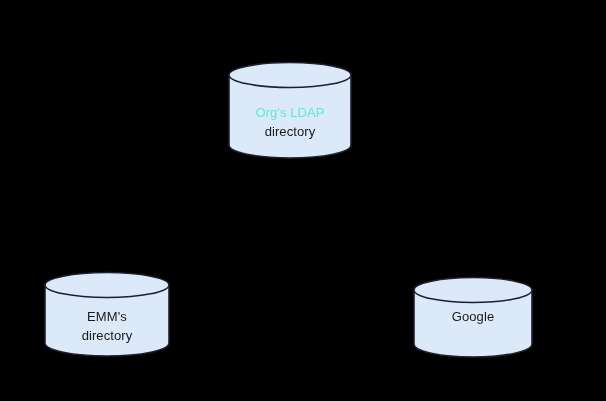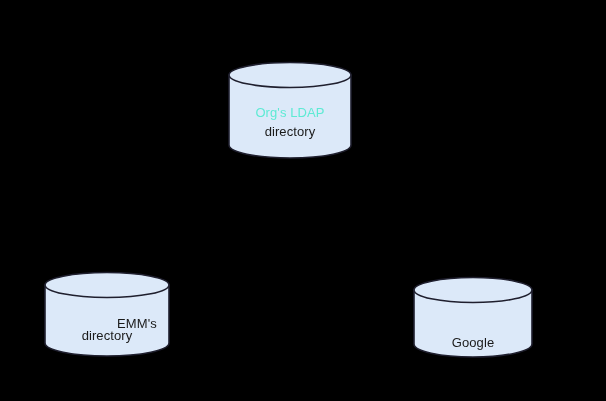--- a/index.html
+++ b/index.html
@@ -54,25 +54,25 @@
     </svg>
     <div class="node-label" id="label-ldap-1" style="top: 41px; color: #5eead4;">Org's LDAP</div>
     <div class="node-label" id="label-ldap-2" style="top: 60px; color: rgb(26, 26, 26);">directory</div>
   </div>
 
   <div class="node" id="node-emm" style="left: 44px; top: 272px; width: 126px; height: 84px;">
     <svg width="126" height="84" viewBox="0 0 126 84">
       <path d="M1,13 L1,71 A62,13 0 0 0 125,71 L125,13 Z" fill="#dce9f9" stroke="#1f1f2e" stroke-width="1.6"></path>
       <ellipse cx="63" cy="13" rx="62" ry="12.5" fill="#dce9f9" stroke="#1f1f2e" stroke-width="1.6"></ellipse>
     </svg>
-    <div class="node-label" id="label-emm-1" style="top: 42px; color: rgb(26, 26, 26); margin-left: 30px;">EMM's</div>
+    <div class="node-label" id="label-emm-1" style="top: 35px; color: rgb(26, 26, 26);">EMM's</div>
     <div class="node-label" id="label-emm-2" style="top: 54px; color: rgb(26, 26, 26);">directory</div>
   </div>
 
   <div class="node" id="node-google" style="left: 413px; top: 277px; width: 120px; height: 80px;">
     <svg width="120" height="80" viewBox="0 0 120 80">
       <path d="M1,13 L1,67 A59,13 0 0 0 119,67 L119,13 Z" fill="#dce9f9" stroke="#1f1f2e" stroke-width="1.6"></path>
       <ellipse cx="60" cy="13" rx="59" ry="12.5" fill="#dce9f9" stroke="#1f1f2e" stroke-width="1.6"></ellipse>
     </svg>
-    <div class="node-label" id="label-google-1" style="top: 56px; color: rgb(26, 26, 26);">Google</div>
+    <div class="node-label" id="label-google-1" style="top: 30px; color: rgb(26, 26, 26);">Google</div>
   </div>
 
 </div>
 
 </body></html>

